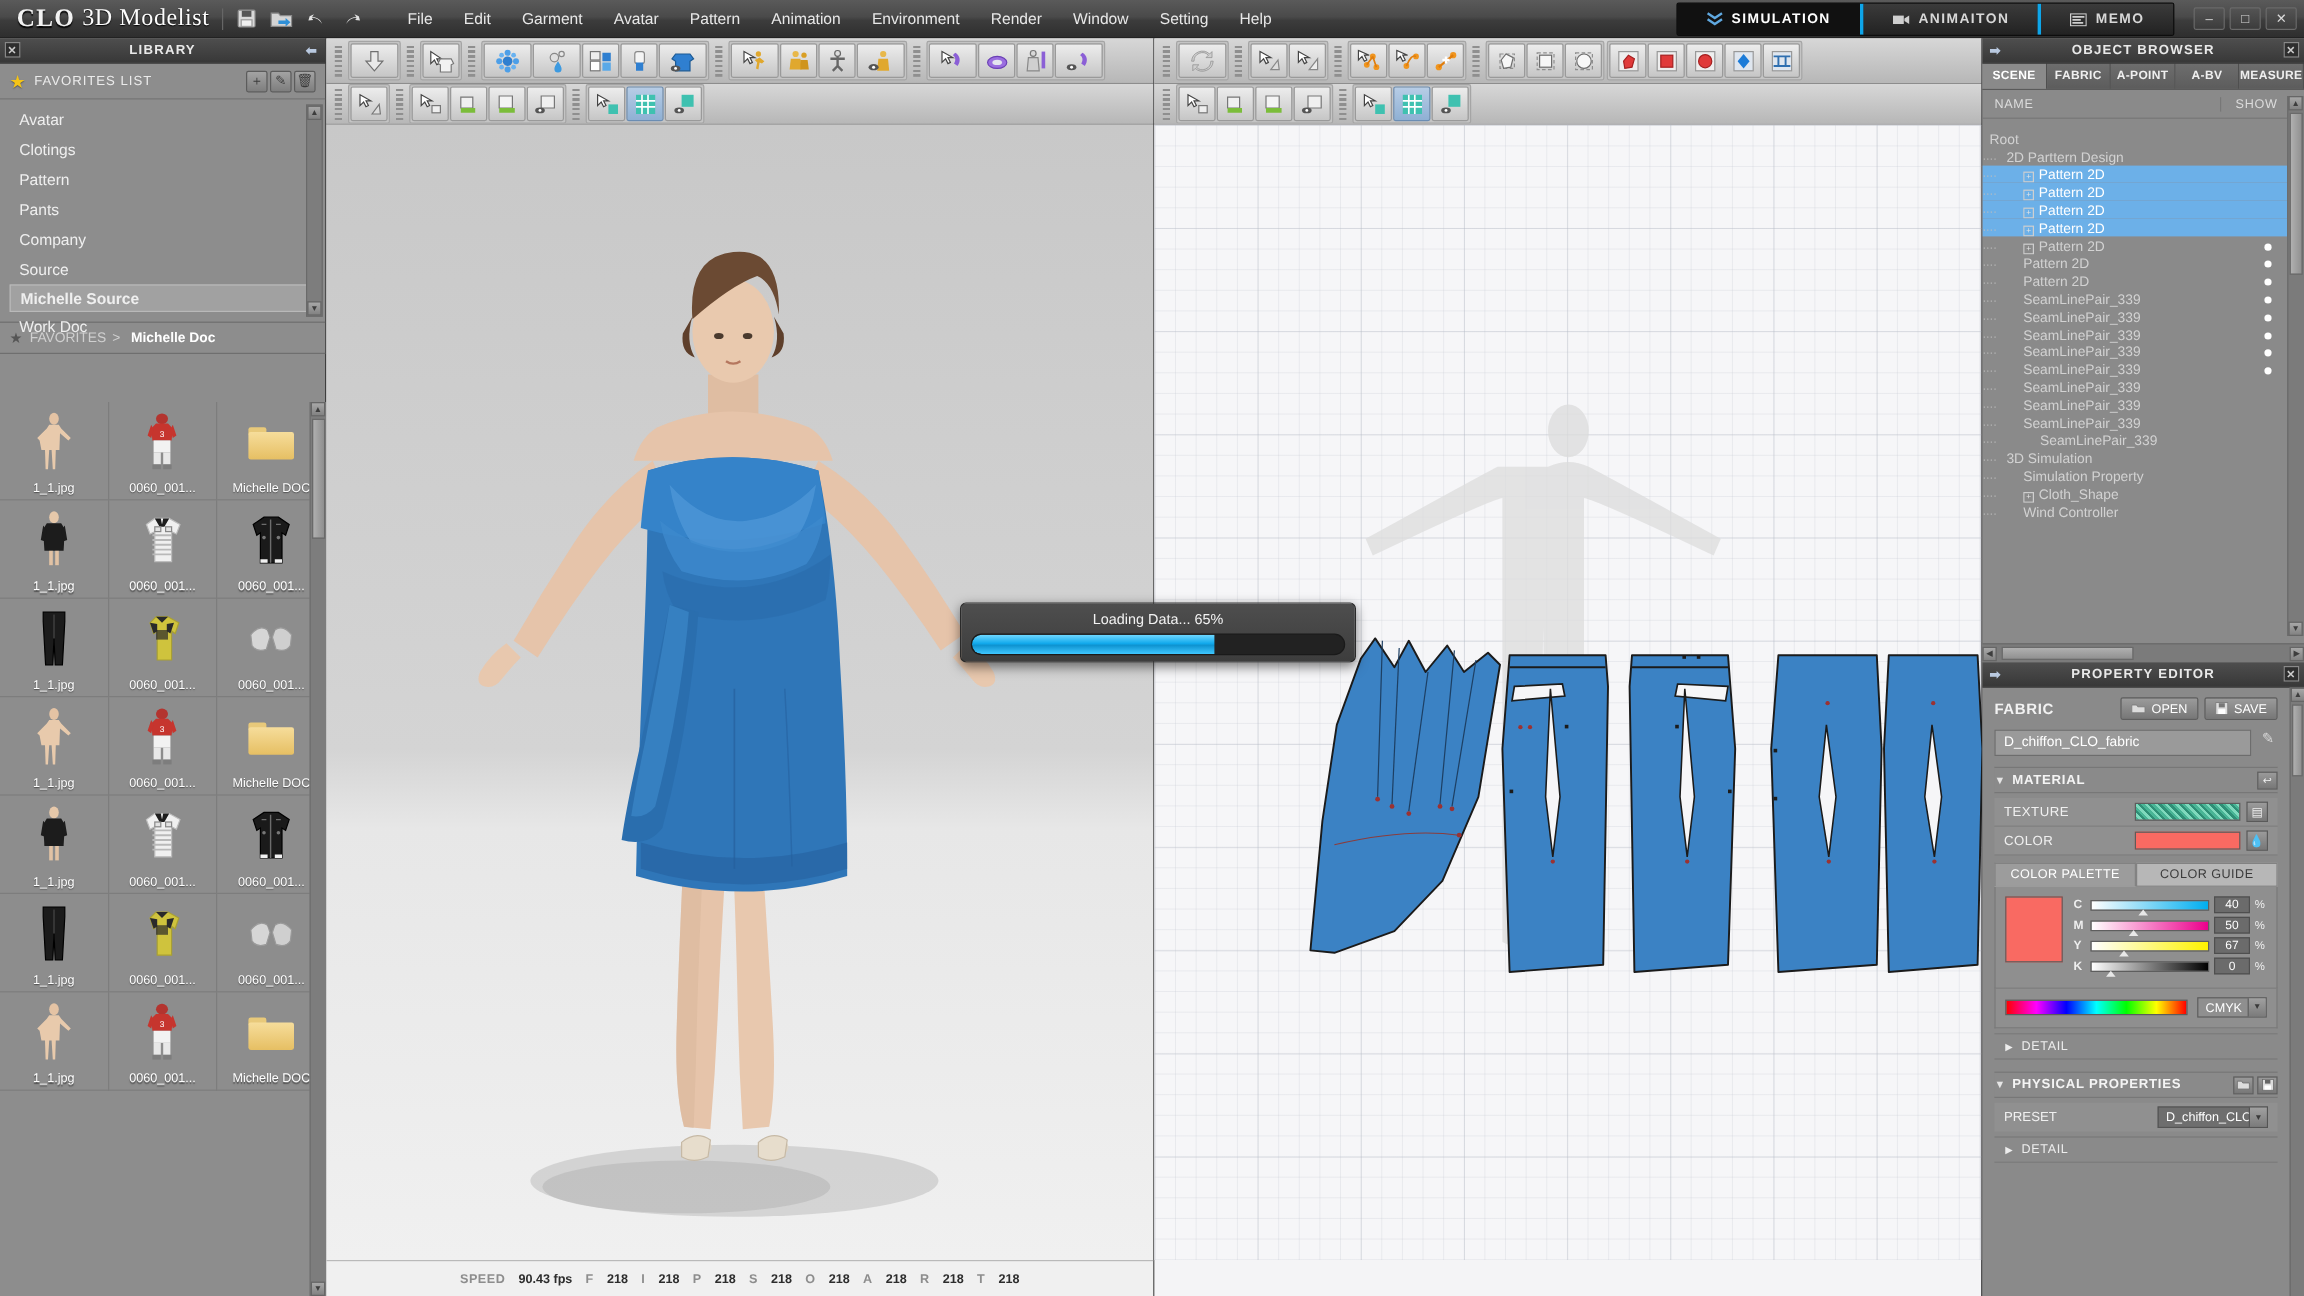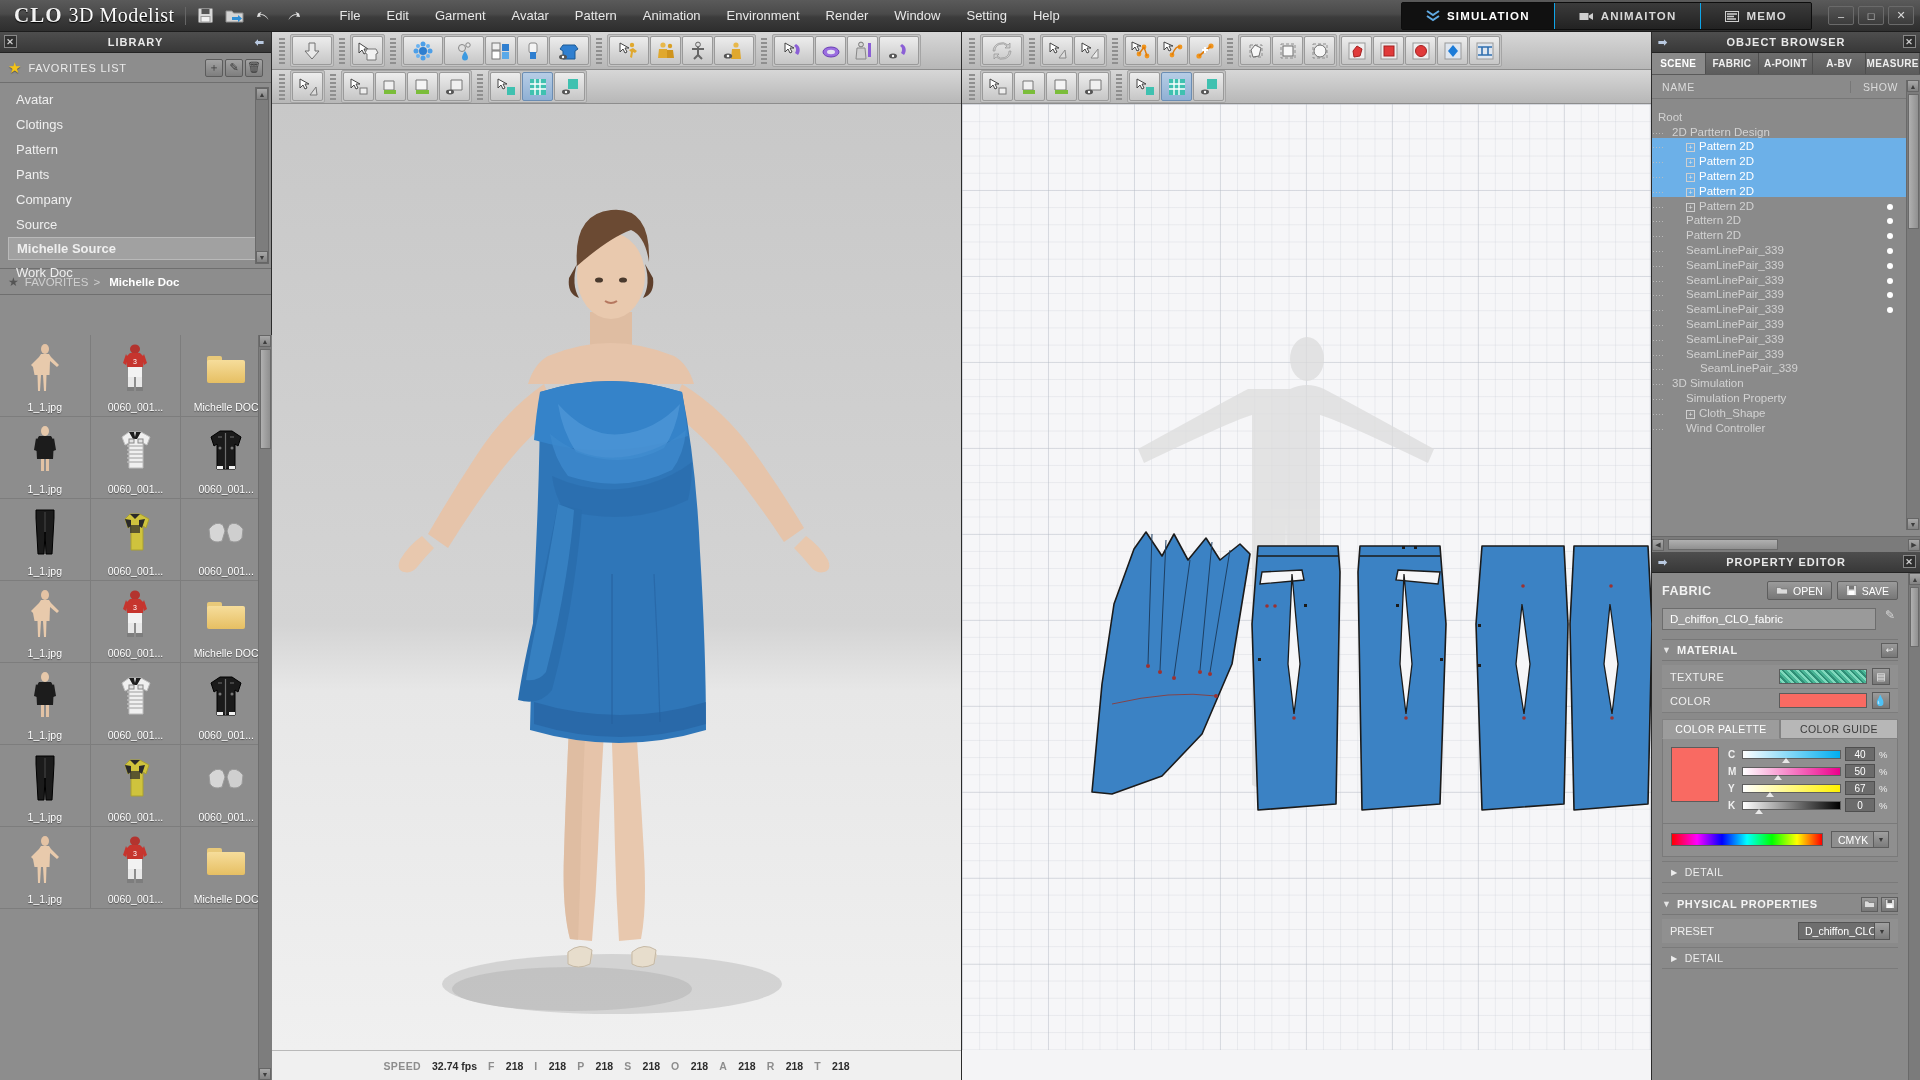--- a/index.html
+++ b/index.html
@@ -33,21 +33,21 @@
     cursor:pointer; }
   .menubar { display:flex; align-items:center; margin-left:24px; gap:0px; }
   .menu-item {
     font-size:13px; color:#e8e8e8; padding:4px 13px; cursor:pointer; white-space:nowrap;
   }
 
   .modebar { position:absolute; right:108px; top:2px; height:28px; display:flex;
     background:#1a1a1a; border:1px solid #0d0d0d; border-radius:2px; overflow:hidden; }
   .mode-btn { display:flex; align-items:center; gap:7px; padding:0 24px; height:100%;
     font-size:11.5px; font-weight:bold; letter-spacing:1.2px; color:#d8d8d8; cursor:pointer;
-    border-right:1px solid #0ea5e9; background:linear-gradient(to bottom,#3b3b3b,#222); }
+    border-right:3px solid #0ea5e9; background:linear-gradient(to bottom,#3b3b3b,#222); }
   .mode-btn.active { background:#111; color:#fff; }
   .mode-btn:last-child { border-right:none; }
 
   .winbtns { position:absolute; right:6px; top:6px; display:flex; gap:4px; }
   .winbtn { width:26px; height:19px; border:1px solid #6a6a6a; border-radius:2px;
     background:linear-gradient(to bottom,#545454,#3c3c3c);
     display:flex; align-items:center; justify-content:center;
     font-size:11px; color:#d9d9d9; cursor:pointer; }
 
   
@@ -866,21 +866,21 @@
 
         <path d="M340 470 v150" stroke="#255f9c" stroke-width="1.4" fill="none" opacity="0.7"></path>
         <path d="M382 470 q4 74 6 148" stroke="#255f9c" stroke-width="1.2" fill="none" opacity="0.55"></path>
 
         <path d="M262 598 q86 26 172 0 q0 12 0 22 q-86 26 -172 0z" fill="#255f9c" opacity="0.55"></path>
       </svg>
     </div>
 
     <div class="statusbar3d">
       <span class="stat-k">SPEED</span>
-      <span class="stat-v">32.74 fps</span>
+      <span class="stat-v">90.43 fps</span>
       <span class="stat-k">F</span>
       <span class="stat-v">218</span>
       <span class="stat-k">I</span>
       <span class="stat-v">218</span>
       <span class="stat-k">P</span>
       <span class="stat-v">218</span>
       <span class="stat-k">S</span>
       <span class="stat-v">218</span>
       <span class="stat-k">O</span>
       <span class="stat-v">218</span>
@@ -1407,14 +1407,20 @@
         <span>DETAIL</span>
       </div>
     </div>
 
     <div class="pe-vscroll">
       <div class="sc-arrow">▲</div>
       <div class="pe-vthumb"></div>
     </div>
   </div>
 
+  <div class="loading">
+    <div class="loading-txt">Loading Data... 65%</div>
+    <div class="loading-track">
+      <div class="loading-fill" id="loading-fill" style="width: 65%;"></div>
+    </div>
+  </div>
 
 </div>
 
 </body></html>

